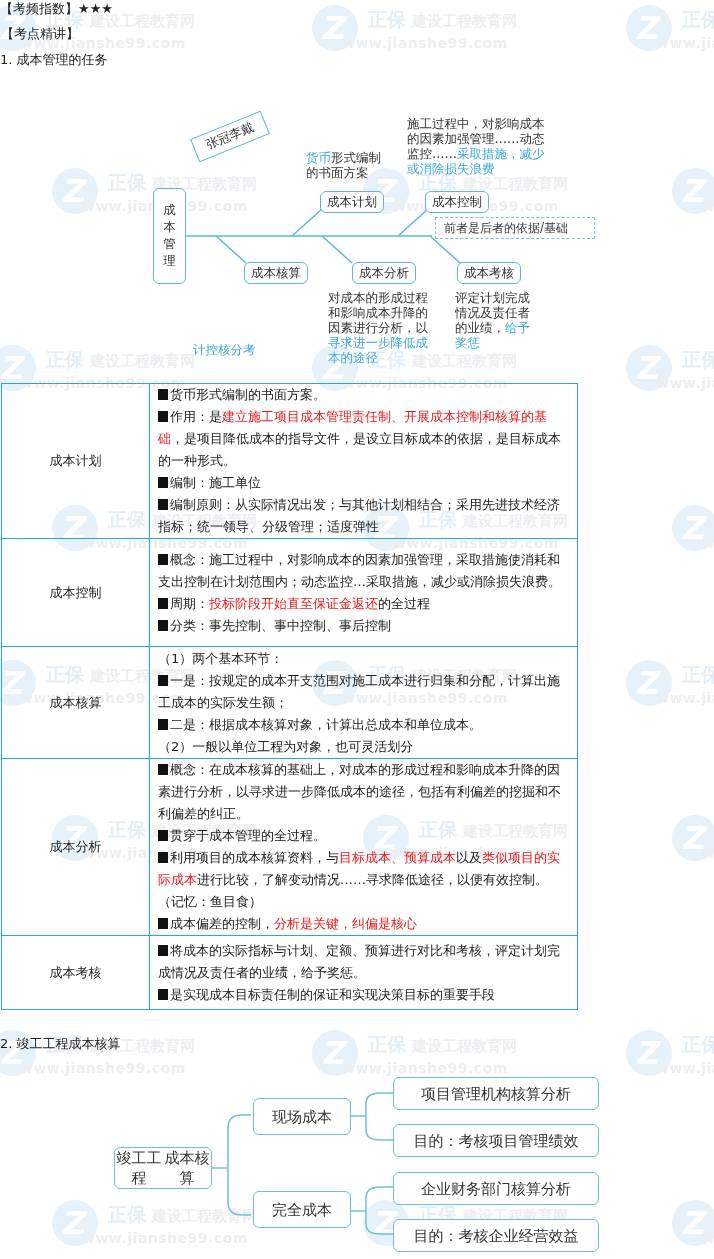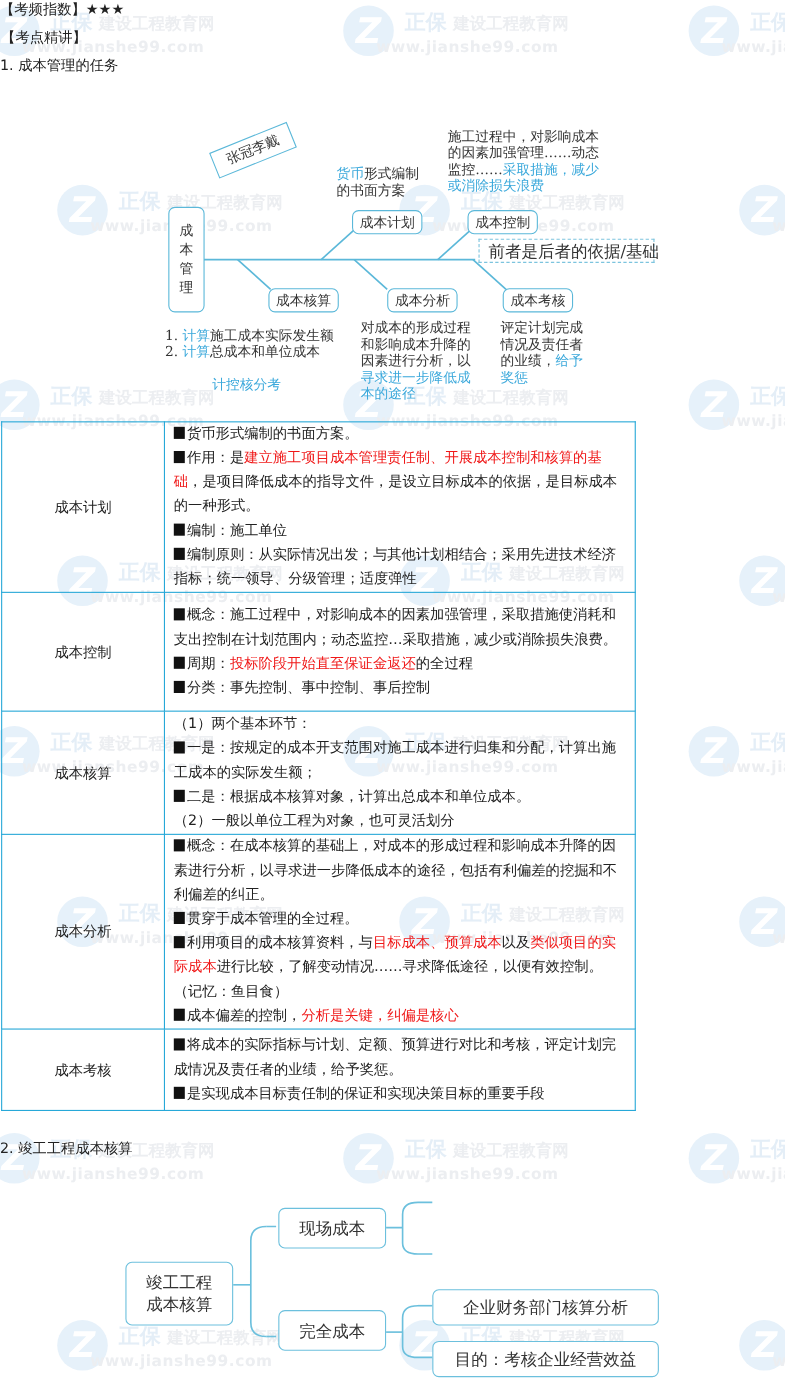--- a/index.html
+++ b/index.html
@@ -17,21 +17,21 @@
   .wm .t2 { position:absolute; left:30px; top:30px; white-space:nowrap; font-size:14px; color:#eceef1; font-weight:bold; letter-spacing:0.5px; }
 
   .txt { position:absolute; z-index:2; font-size:13px; color:#222; white-space:nowrap; }
 
   
   .fb { position:absolute; left:0; top:0; width:714px; height:380px; z-index:2; }
   .fb-node { position:absolute; background:#fff; border:1.5px solid #5bb8d9; border-radius:6px; font-family:"DejaVu Serif","Liberation Serif",serif; font-size:12.5px; color:#333; text-align:center; box-sizing:border-box; }
   .fb-text { position:absolute; font-family:"DejaVu Serif","Liberation Serif",serif; font-size:12.5px; color:#333; line-height:15px; white-space:nowrap; }
   .blue { color:#3aa8db; }
   .red { color:#f01818; }
-  .dashed { position:absolute; border:1.5px dashed #7cc4de; font-family:"DejaVu Serif","Liberation Serif",serif; font-size:15px; color:#333; box-sizing:border-box; padding:2px 8px; white-space:nowrap; background:#fff; }
+  .dashed { position:absolute; border:1.5px dashed #7cc4de; font-family:"DejaVu Serif","Liberation Serif",serif; font-size:12px; color:#333; box-sizing:border-box; padding:2px 8px; white-space:nowrap; background:#fff; }
   .stamp { position:absolute; border:1.5px solid #5bb8d9; font-family:"DejaVu Serif","Liberation Serif",serif; font-size:12.5px; color:#333; padding:3px 12px; transform:rotate(-22deg); background:#fff; white-space:nowrap; }
 
   
   table.main {
     position:absolute; left:1px; top:383px; width:577px; z-index:2;
     border-collapse:collapse; font-size:13px; color:#222;
   }
   table.main td { border:1.5px solid #27a8d8; vertical-align:middle; }
   table.main td.label { width:145px; text-align:center; }
   table.main td.body { padding:0 6px 0 8px; line-height:22px; }
@@ -204,24 +204,20 @@
     <div>的书面方案</div>
   </div>
 
   <div class="fb-text" style="left:407px;top:116px;">
     <div>施工过程中，对影响成本</div>
     <div>的因素加强管理……动态</div>
     <div><span>监控……</span><span class="blue">采取措施，减少</span></div>
     <div class="blue">或消除损失浪费</div>
   </div>
 
-  <div class="fb-text" style="left:150px;top:297px;">
-    <div><span>1. </span><span class="blue">计算</span><span>施工成本实际发生额</span></div>
-    <div><span>2. </span><span class="blue">计算</span><span>总成本和单位成本</span></div>
-  </div>
   <div class="fb-text blue" style="left:193px;top:342px;">计控核分考</div>
 
   <div class="fb-text" style="left:328px;top:290px;">
     <div>对成本的形成过程</div>
     <div>和影响成本升降的</div>
     <div>因素进行分析，以</div>
     <div class="blue">寻求进一步降低成</div>
     <div class="blue">本的途径</div>
   </div>
 
@@ -290,21 +286,23 @@
       <path d="M251 55 H242"></path>
       <path d="M251 155 H242"></path>
       <path d="M351 56 H366"></path>
       <path d="M380 33 Q366 33 366 44 V70 Q366 80 380 80 H393"></path>
       <path d="M380 33 H393"></path>
       <path d="M351 151 H366"></path>
       <path d="M380 127 Q366 127 366 138 V164 Q366 174 380 174 H393"></path>
       <path d="M380 127 H393"></path>
     </g>
   </svg>
-  <div class="tree-node" style="left:114px;top:87px;width:98px;height:58px;flex-direction:column;">
+  <div class="tree-node" style="left:114px;top:87px;width:98px;height:42px;">
     <div>竣工工程</div>
     <div>成本核算</div>
   </div>
   <div class="tree-node" style="left:253px;top:38px;width:98px;height:37px;">现场成本</div>
   <div class="tree-node" style="left:253px;top:131px;width:98px;height:37px;">完全成本</div>
+  <div class="tree-node" style="left:393px;top:17px;width:206px;height:33px;">项目管理机构核算分析</div>
+  <div class="tree-node" style="left:393px;top:64px;width:206px;height:33px;">目的：考核项目管理绩效</div>
   <div class="tree-node" style="left:393px;top:159px;width:206px;height:33px;">目的：考核企业经营效益</div>
   <div class="tree-node" style="left:393px;top:112px;width:206px;height:33px;">企业财务部门核算分析</div>
 </div>
 
 </body></html>

